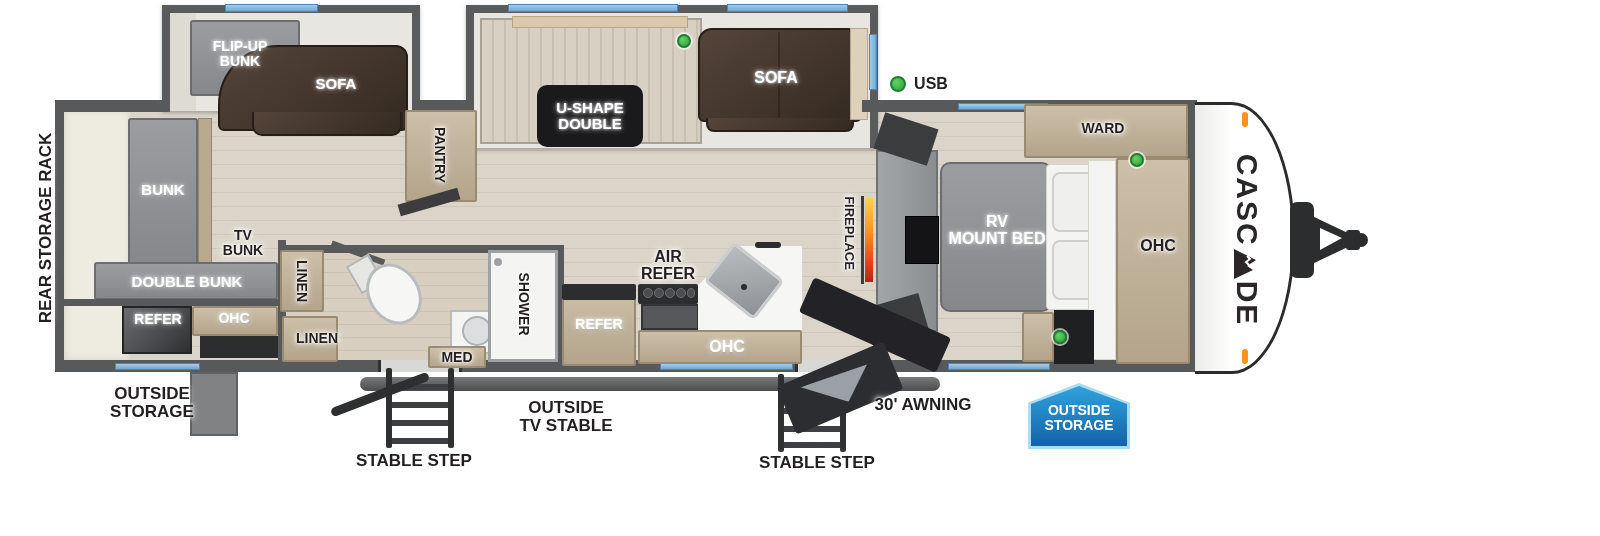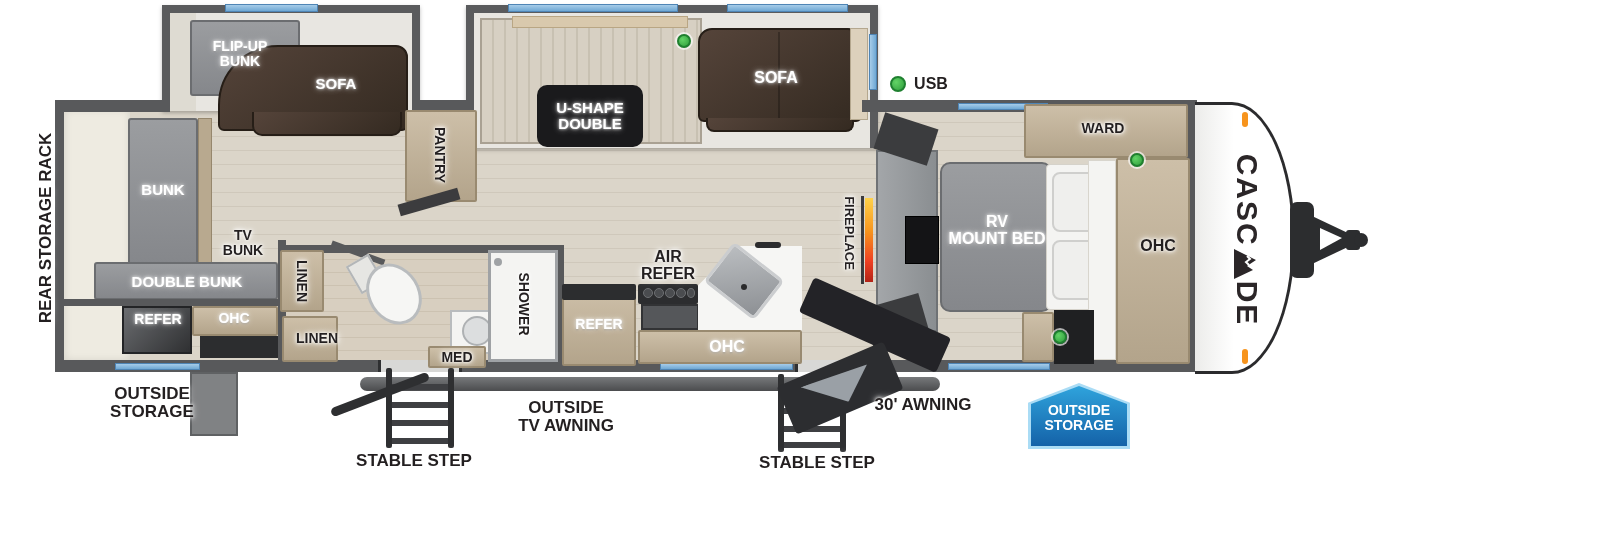--- a/index.html
+++ b/index.html
@@ -244,18 +244,18 @@
   </div>
 
   <div class="lbl rotm90 big" style="left:46px;top:228px;">REAR STORAGE RACK</div>
   <div class="lbl big" style="left:152px;top:403px;">
     <div>OUTSIDE</div>
     <div>STORAGE</div>
   </div>
   <div class="lbl big" style="left:414px;top:461px;">STABLE STEP</div>
   <div class="lbl big" style="left:566px;top:417px;">
     <div>OUTSIDE</div>
-    <div>TV AWNING</div>
+    <div>TV STABLE</div>
   </div>
   <div class="lbl big" style="left:817px;top:463px;">STABLE STEP</div>
   <div class="lbl big" style="left:923px;top:405px;">30' AWNING</div>
 
 </div>
 
 </body></html>

